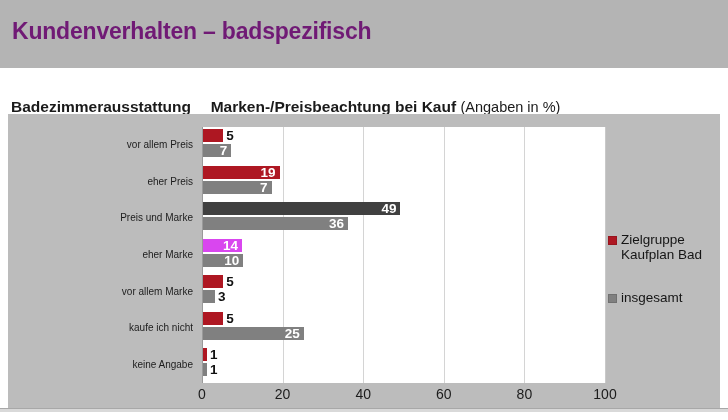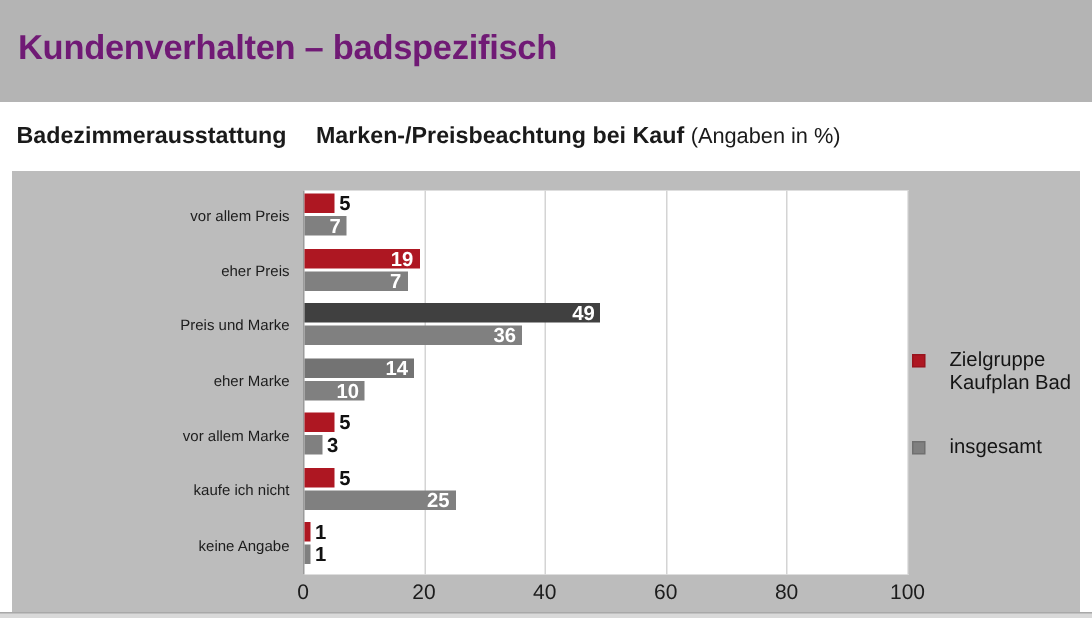--- a/index.html
+++ b/index.html
@@ -38,21 +38,21 @@
   .subtitle-strip {
     position: absolute;
     left: 0; top: 68px;
     width: 728px;
     height: 46px;
     background: #ffffff;
   }
   .subtitle-line {
     position: absolute;
     left: 11px;
-    top: 14px;
+    top: 30px;
     white-space: nowrap;
     font-size: 15.5px;
     color: #1a1a1a;
   }
   .subtitle-strong { font-weight: bold; }
   .subtitle-gap { display: inline-block; width: 11px; }
   .subtitle-note { font-weight: normal; font-size: 14.5px; }
 
   
   .chart-panel {
@@ -163,21 +163,20 @@
     position: absolute;
     left: 608px;
     top: 114px;
     width: 112px;
   }
   .legend-item {
     position: absolute;
     left: 0;
     display: flex;
     align-items: flex-start;
-    gap: 12px;
   }
   .legend-swatch {
     width: 9px;
     height: 9px;
     margin-top: 4px;
     margin-right: 4px;
     flex: 0 0 auto;
     border: 1px solid rgba(0,0,0,0.12);
     box-sizing: border-box;
   }
@@ -262,21 +261,21 @@
         </div>
         <div class="row" style="top: 73.1429px; height: 36.5714px;">
           <div class="bar primary" style="width: 197.47px; background: #404040;">
             <span class="bar-value inside">49</span>
           </div>
           <div class="bar secondary" style="width: 145.08px; background: rgb(128, 128, 128);">
             <span class="bar-value inside">36</span>
           </div>
         </div>
         <div class="row" style="top: 109.714px; height: 36.5714px;">
-          <div class="bar primary" style="width: 73px; background: #737373;">
+          <div class="bar primary" style="width: 39px; background: #d946ef;">
             <span class="bar-value inside">14</span>
           </div>
           <div class="bar secondary" style="width: 40.3px; background: rgb(128, 128, 128);">
             <span class="bar-value inside">10</span>
           </div>
         </div>
         <div class="row" style="top: 146.286px; height: 36.5714px;">
           <div class="bar primary" style="width: 20.15px; background: rgb(174, 23, 34);">
             <span class="bar-value outside">5</span>
           </div>

